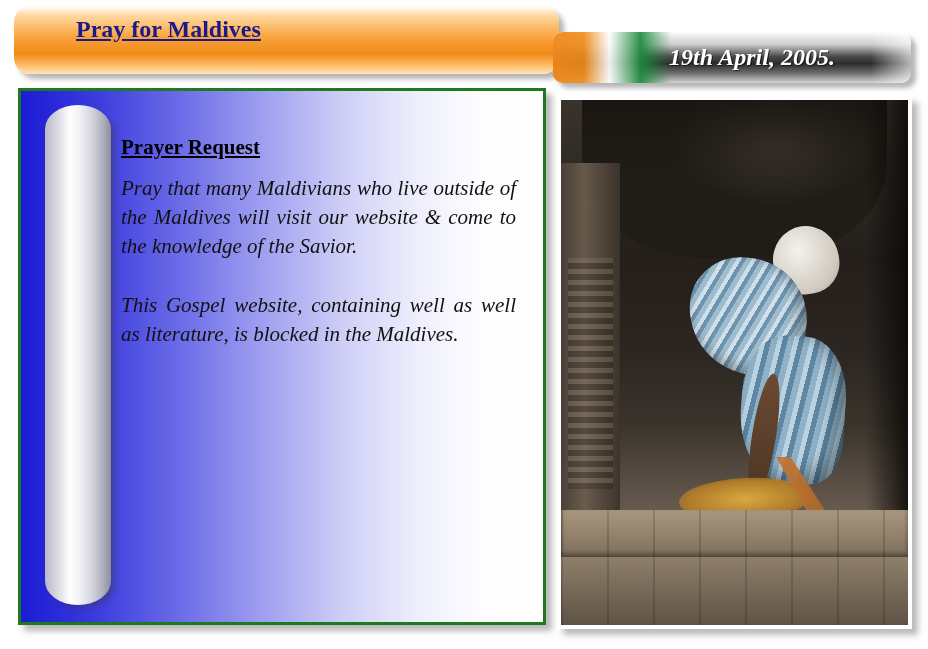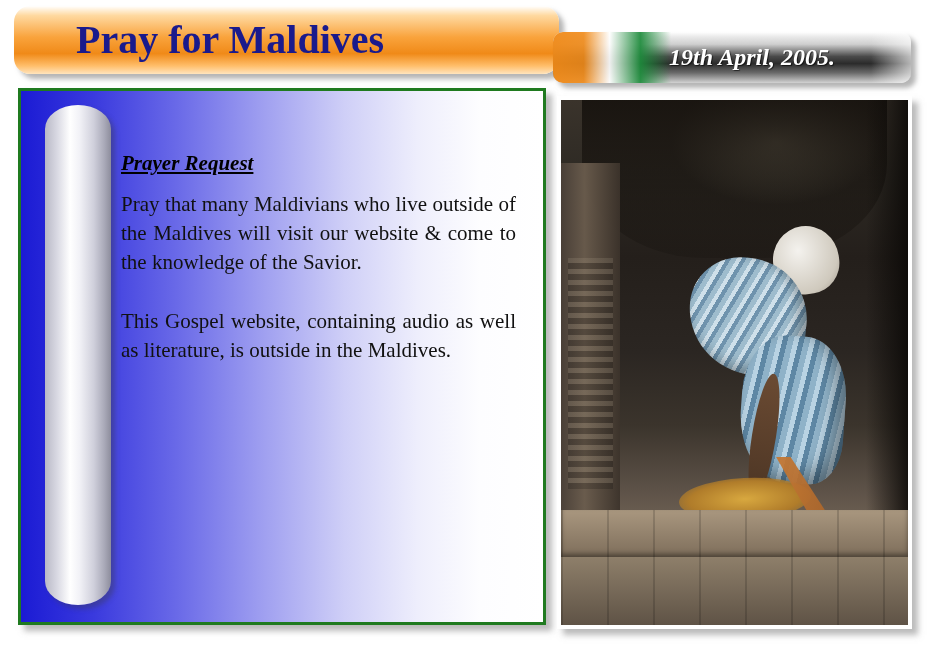--- a/index.html
+++ b/index.html
@@ -29,23 +29,24 @@
         #f9a33c 46%,
         #f08a18 70%,
         #ffbe6b 88%,
         #ffe4bd 100%);
     box-shadow: 5px 5px 5px rgba(120,120,120,0.55);
   }
   .title-text {
     position: absolute;
     left: 62px;
     top: 10px;
-    font-size: 40px;
+    font-size: 24px;
     font-weight: bold;
     color: #1a1a8c;
+    text-decoration: underline;
     letter-spacing: 0px;
     white-space: nowrap;
     font-family: "Liberation Serif", serif;
   }
 
   
   .date-banner {
     position: absolute;
     left: 553px;
     top: 32px;
@@ -146,29 +147,29 @@
     position: absolute;
     left: 100px;
     top: 44px;
     width: 395px;
   }
   .heading {
     font-size: 21px;
     font-weight: bold;
     color: #000000;
     text-decoration: underline;
-    margin: 16px 0 14px 0;
-    font-style: italic;
+    margin: 0 0 14px 0;
   }
   .para {
     font-size: 21px;
     line-height: 1.38;
     color: #111111;
     text-align: justify;
     margin: 2px 0 30px 0;
+    font-style: italic;
   }
   .para.last { margin-bottom: 0; }
   .heading.second { margin-top: 0; }
 
   
   .photo-frame {
     position: absolute;
     left: 557px;
     top: 96px;
     width: 355px;
@@ -351,21 +352,21 @@
   <div class="flagstripe"></div>
   <div class="flagstripe right"></div>
   <div class="date-text">19th April, 2005.</div>
 </div>
 
 <div class="content-panel">
   <div class="cylinder"></div>
   <div class="text-block">
     <div class="heading">Prayer Request</div>
     <p class="para">Pray that many Maldivians who live outside of the Maldives will visit our website &amp; come to the knowledge of the Savior.</p>
-    <p class="para last">This Gospel website, containing audio as well as literature, is outside in the Maldives.</p>
+    <p class="para last">This Gospel website, containing well as well as literature, is blocked in the Maldives.</p>
   </div>
 </div>
 
 <div class="photo-frame">
   <div class="photo">
     <div class="arch"></div>
     <div class="pillar"></div>
     <div class="pillar-carve"></div>
     <div class="rightdark"></div>
     <div class="head"></div>

